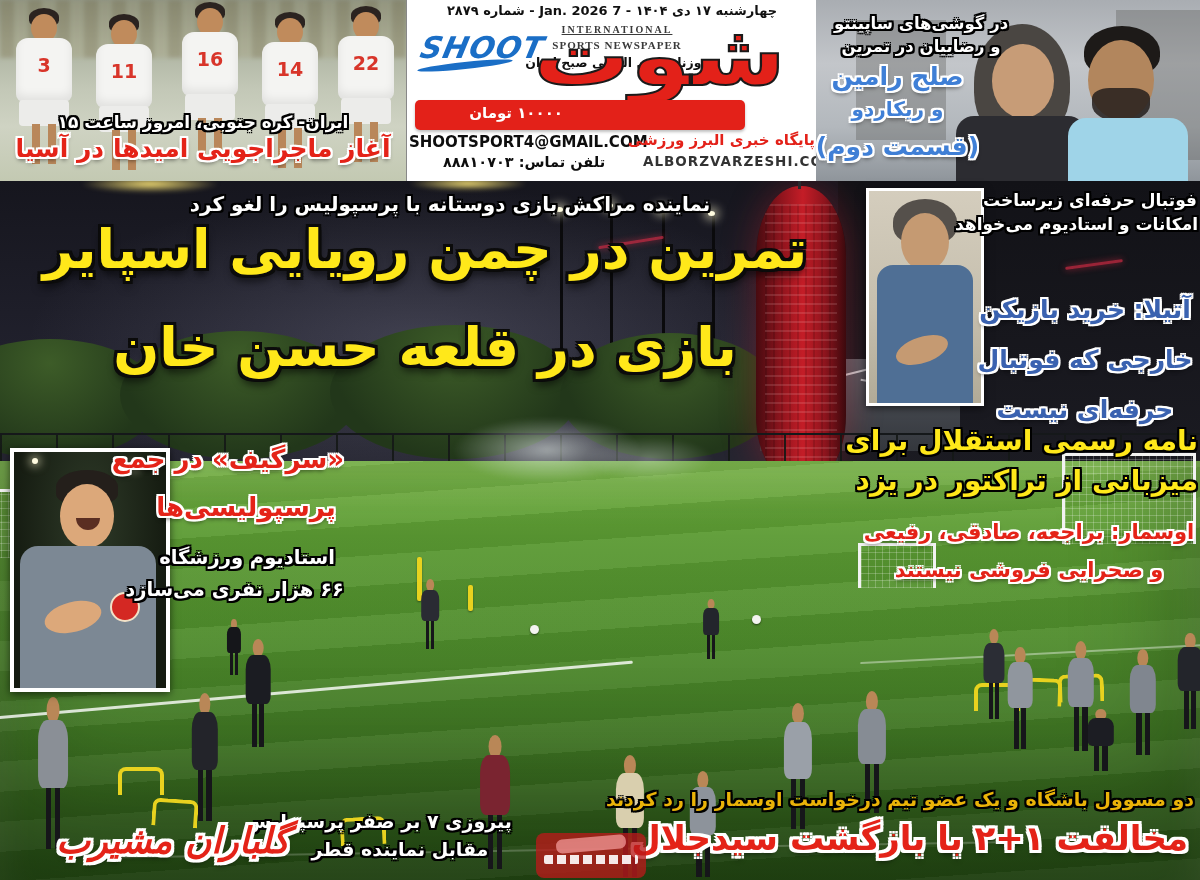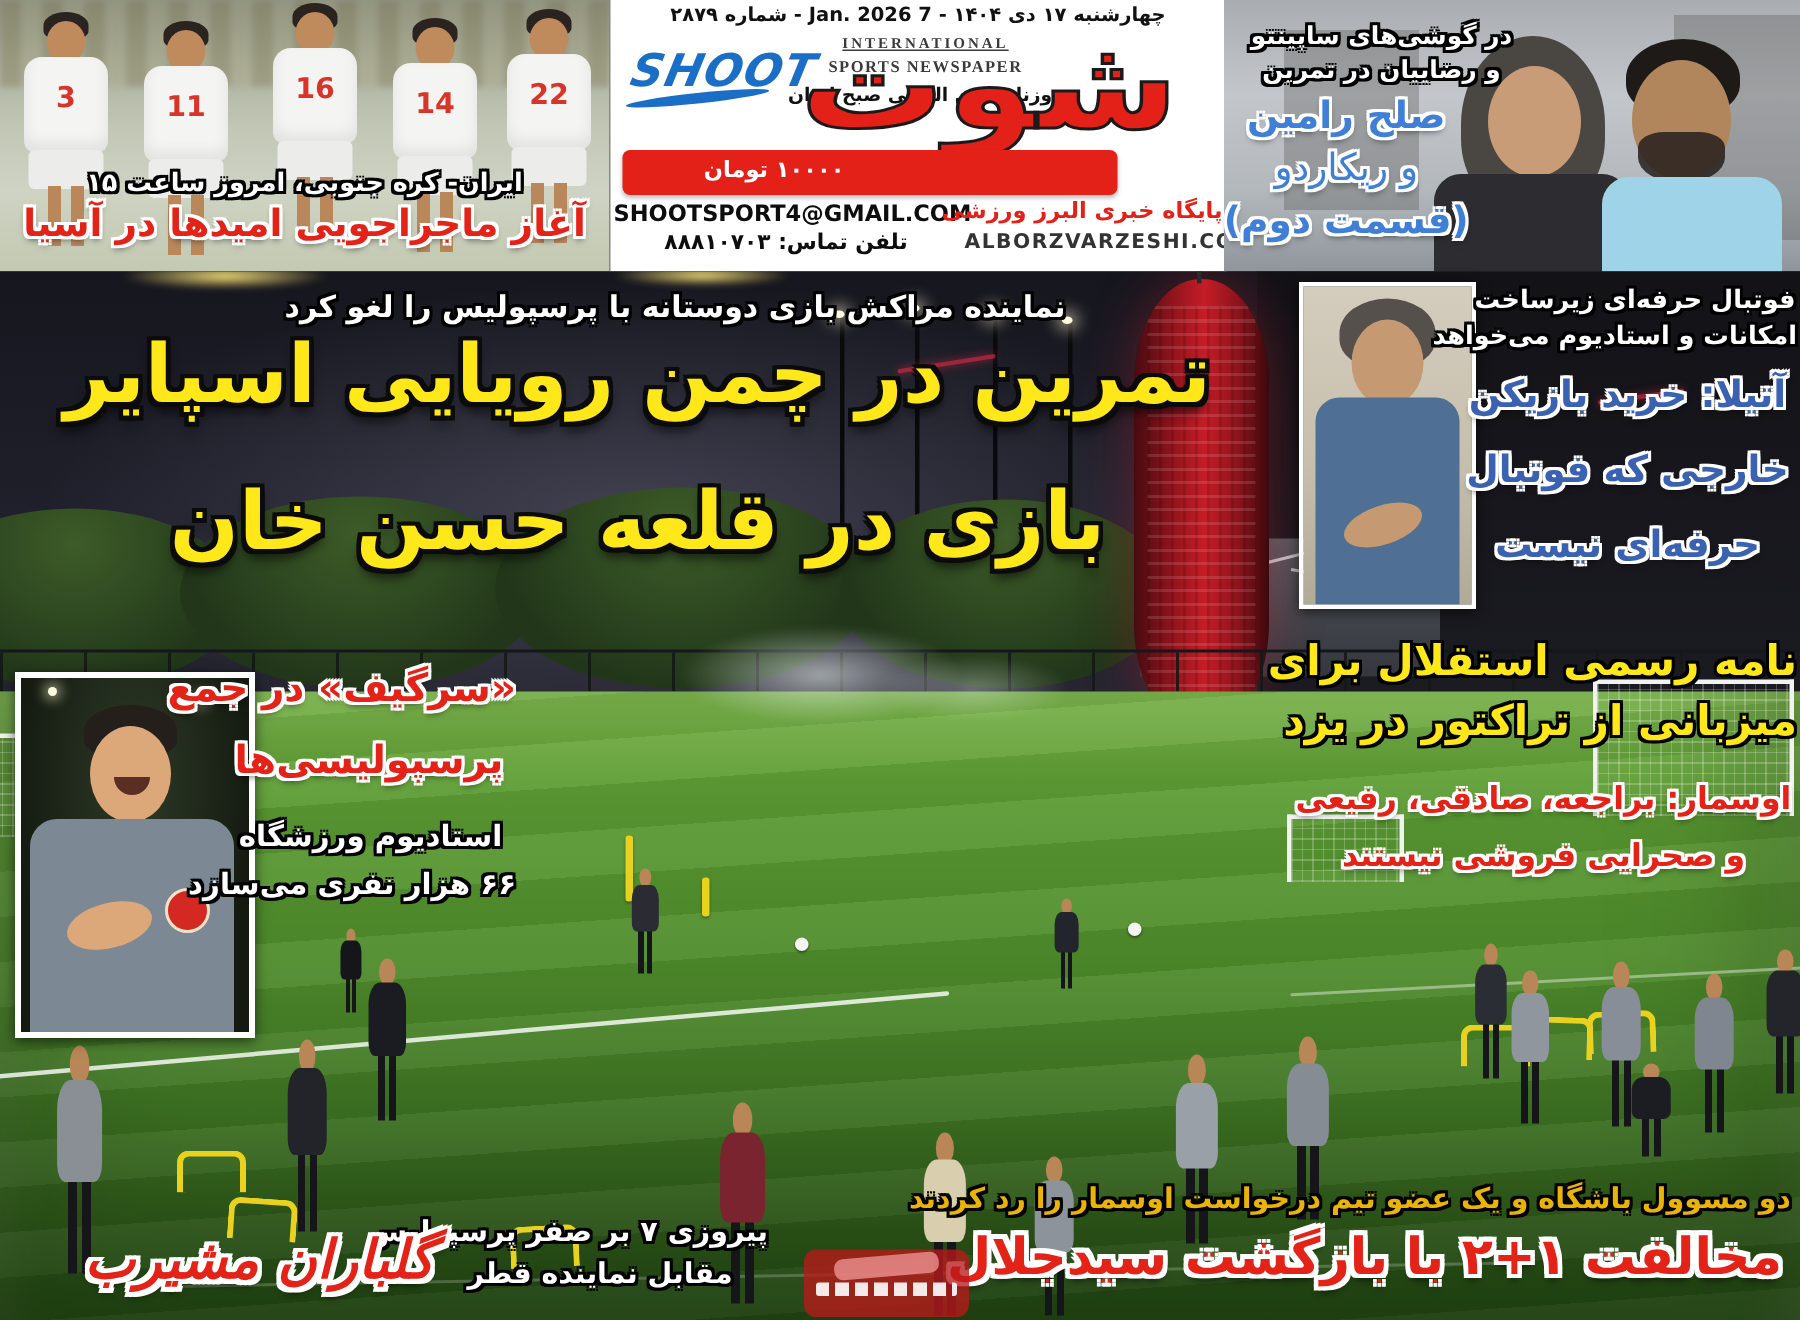--- a/index.html
+++ b/index.html
@@ -54,21 +54,21 @@
   .tr-photo{position:absolute;left:816px;top:0;width:384px;height:181px;overflow:hidden;
     background:linear-gradient(180deg,#a9adb2 0%,#c3c6ca 35%,#b3b8bd 70%,#8f959b 100%);}
   .bldg{position:absolute;background:rgba(90,88,86,.35);}
   .man{position:absolute;}
   .man .hair{position:absolute;border-radius:50% 50% 42% 42%;}
   .man .face{position:absolute;border-radius:50%;}
   .man .body{position:absolute;border-radius:18px 18px 0 0;}
   .tr-kicker1{left:816px;top:14px;width:210px;font-size:16.5px;font-weight:bold;color:#fff;}
   .tr-kicker2{left:816px;top:37px;width:210px;font-size:16.5px;font-weight:bold;color:#fff;}
   .tr-h1{left:810px;top:62px;width:175px;font-size:25px;font-weight:bold;color:#3f7fd6;}
-  .tr-h2{left:810px;top:97px;width:175px;font-size:25px;font-weight:normal;color:#3f7fd6;}
+  .tr-h2{left:810px;top:97px;width:175px;font-size:20px;font-weight:bold;color:#3f7fd6;}
   .tr-h3{left:810px;top:132px;width:175px;font-size:25px;font-weight:bold;color:#3f7fd6;}
 
   
   .main-photo{position:absolute;left:0;top:181px;width:1200px;height:699px;overflow:hidden;background:#101018;}
   .sky{position:absolute;left:0;top:0;width:1200px;height:300px;
     background:radial-gradient(ellipse 560px 220px at 420px 160px,rgba(150,150,175,.28),rgba(0,0,0,0) 70%),linear-gradient(180deg,#16161e 0%,#20202c 55%,#262631 100%);}
   .wall{position:absolute;left:838px;top:0;width:362px;height:292px;background:linear-gradient(180deg,#121217,#1b1b22);}
   .glow-y{position:absolute;border-radius:50%;background:radial-gradient(ellipse,rgba(255,232,120,.95),rgba(255,232,120,0) 70%);filter:blur(2px);}
   .pole{position:absolute;width:3px;background:#0a0a0c;}
   .lamp{position:absolute;width:7px;height:5px;border-radius:50%;background:#fffce0;box-shadow:0 0 10px 4px rgba(255,250,210,.55);}
@@ -104,21 +104,21 @@
     background:linear-gradient(90deg,transparent 0 28%,var(--leg,#16161a) 28% 45%,transparent 45% 55%,var(--leg,#16161a) 55% 72%,transparent 72%);}
 
   
   .main-kicker{left:120px;top:192px;width:660px;font-size:20px;font-weight:bold;color:#fff;}
   .main-h1{left:40px;top:218px;width:770px;font-size:54px;font-weight:bold;color:#ffe81a;letter-spacing:-1px;}
   .main-h2{left:40px;top:316px;width:770px;font-size:54px;font-weight:bold;color:#ffe81a;letter-spacing:-1px;}
   .attila-photo{position:absolute;left:866px;top:188px;width:112px;height:212px;border:3px solid #fff;box-shadow:0 2px 8px rgba(0,0,0,.6);
     background:linear-gradient(180deg,#d4cdbd 0%,#c6bfae 55%,#b1aa97 100%);overflow:hidden;}
   .attila-kicker1{left:982px;top:190px;width:216px;font-size:17px;font-weight:bold;color:#fff;}
   .attila-kicker2{left:966px;top:214px;width:232px;font-size:17px;font-weight:bold;color:#fff;}
-  .attila-h{width:222px;left:974px;font-size:25px;font-weight:bold;color:#3a62b0;}
+  .attila-h{width:222px;left:974px;font-size:25px;font-weight:bold;color:#3a62b0;margin-top:47px;}
   .esteghlal-h{left:862px;top:0;width:336px;font-size:28px;font-weight:bold;color:#ffe81a;}
   .osmar-h{left:858px;width:342px;font-size:21px;font-weight:bold;color:#e42318;}
   .sargif-h{left:148px;width:196px;font-size:26px;font-weight:bold;color:#e42318;}
   .sargif-sub{left:150px;width:194px;font-size:19.5px;font-weight:bold;color:#fff;}
   .sargif-photo{position:absolute;left:10px;top:448px;width:152px;height:236px;border:4px solid #fff;box-shadow:0 2px 8px rgba(0,0,0,.6);
     background:radial-gradient(ellipse at 50% 30%,#2e3a28,#141a10 75%);overflow:hidden;}
   .bl-kicker{left:288px;width:224px;font-size:19px;font-weight:bold;color:#fff;}
   .bl-h{left:50px;top:820px;width:246px;font-size:36px;font-weight:bold;color:#e42318;font-style:italic;}
   .br-kicker{left:628px;top:788px;width:566px;font-size:19px;font-weight:bold;color:#eab308;}
   .br-h{left:632px;top:818px;width:556px;font-size:34px;font-weight:bold;color:#e42318;}

